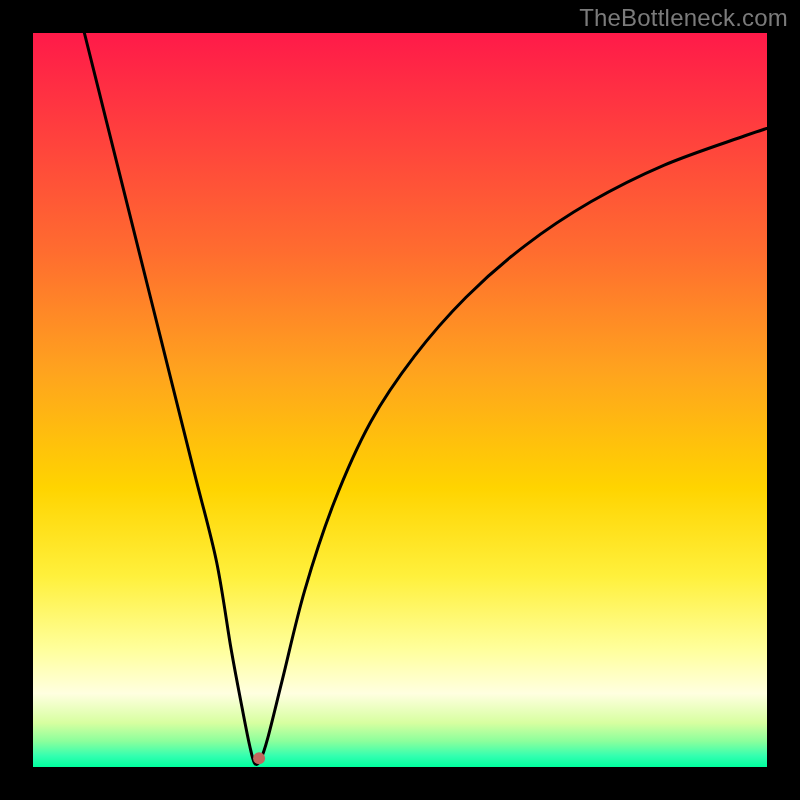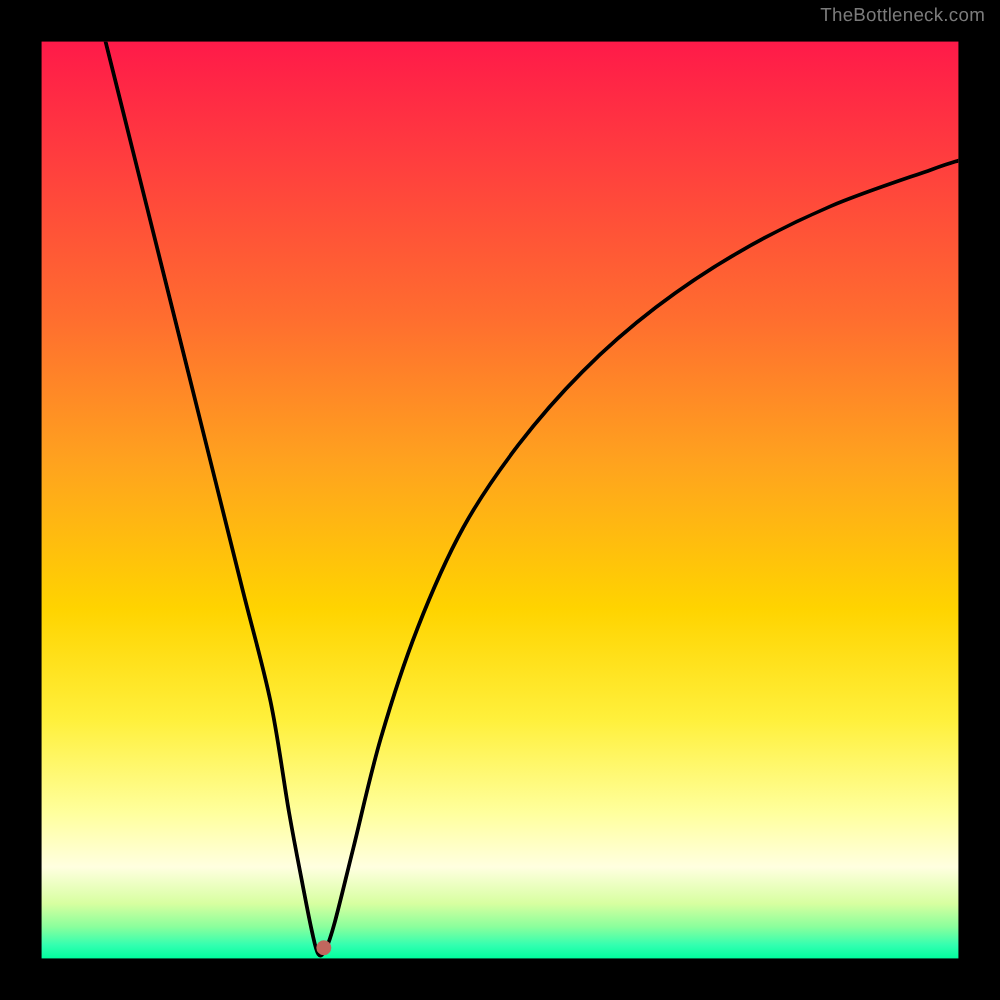--- a/index.html
+++ b/index.html
@@ -39,21 +39,21 @@
     left: 0;
     top: 0;
     width: 734px;
     height: 734px;
   }
   .watermark {
     position: absolute;
     top: 4px;
     right: 12px;
     color: #7b7b7b;
-    font-size: 15px;
+    font-size: 24px;
     font-weight: 500;
     letter-spacing: 0.2px;
     text-align: center;
   }
 </style>
 </head>
 <body>
 
 <div class="frame">
 

